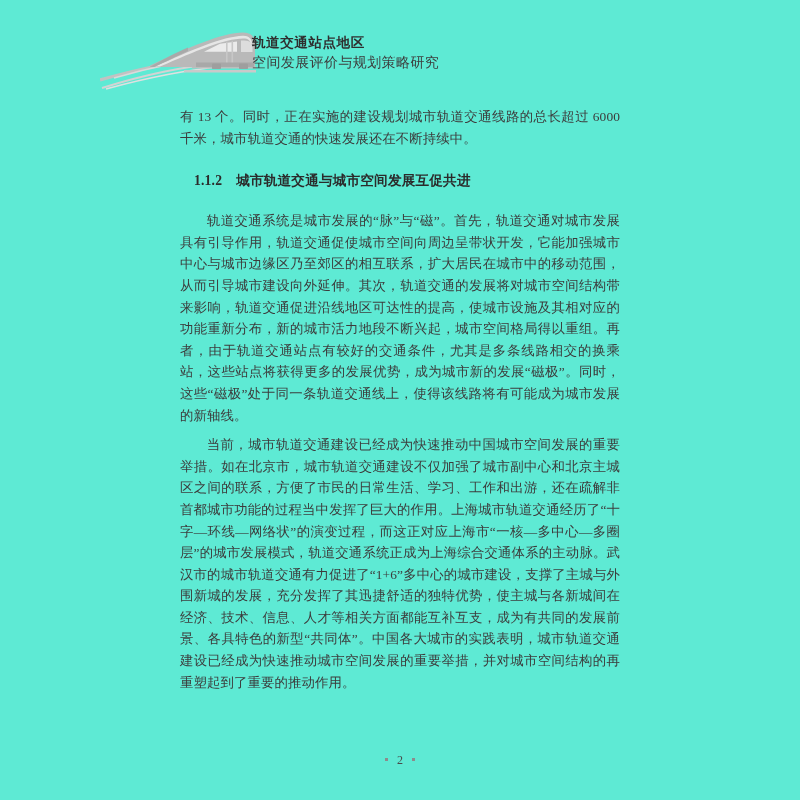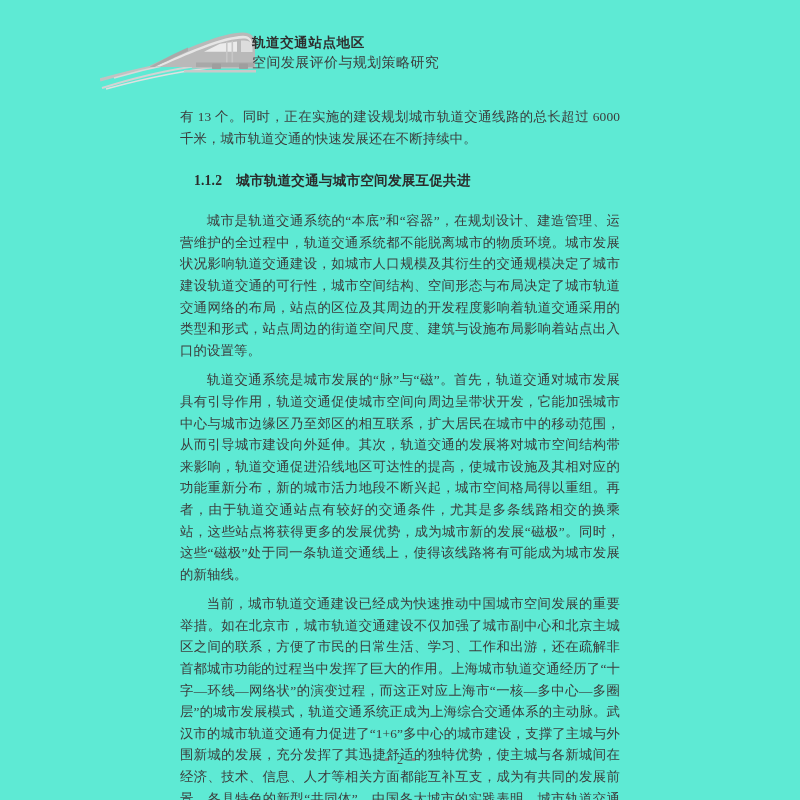--- a/index.html
+++ b/index.html
@@ -185,21 +185,20 @@
     <p class="para">有 13 个。同时，正在实施的建设规划城市轨道交通线路的总长超过 6000 千米，城市轨道交通的快速发展还在不断持续中。</p>
 
     <div class="sp-before-head"></div>
 
     <h3 class="section-heading">
       <span class="num">1.1.2</span><span class="ttl">城市轨道交通与城市空间发展互促共进</span>
     </h3>
 
     <div class="sp-after-head"></div>
 
-    <p class="para indent">城市是轨道交通系统的“本底”和“容器”，在规划设计、建造管理、运营维护的全过程中，轨道交通系统都不能脱离城市的物质环境。城市发展状况影响轨道交通建设，如城市人口规模及其衍生的交通规模决定了城市建设轨道交通的可行性，城市空间结构、空间形态与布局决定了城市轨道交通网络的布局，站点的区位及其周边的开发程度影响着轨道交通采用的类型和形式，站点周边的街道空间尺度、建筑与设施布局影响着站点出入口的设置等。</p>
     <p class="para indent">轨道交通系统是城市发展的“脉”与“磁”。首先，轨道交通对城市发展具有引导作用，轨道交通促使城市空间向周边呈带状开发，它能加强城市中心与城市边缘区乃至郊区的相互联系，扩大居民在城市中的移动范围，从而引导城市建设向外延伸。其次，轨道交通的发展将对城市空间结构带来影响，轨道交通促进沿线地区可达性的提高，使城市设施及其相对应的功能重新分布，新的城市活力地段不断兴起，城市空间格局得以重组。再者，由于轨道交通站点有较好的交通条件，尤其是多条线路相交的换乘站，这些站点将获得更多的发展优势，成为城市新的发展“磁极”。同时，这些“磁极”处于同一条轨道交通线上，使得该线路将有可能成为城市发展的新轴线。</p>
     <p class="para indent">当前，城市轨道交通建设已经成为快速推动中国城市空间发展的重要举措。如在北京市，城市轨道交通建设不仅加强了城市副中心和北京主城区之间的联系，方便了市民的日常生活、学习、工作和出游，还在疏解非首都城市功能的过程当中发挥了巨大的作用。上海城市轨道交通经历了“十字—环线—网络状”的演变过程，而这正对应上海市“一核—多中心—多圈层”的城市发展模式，轨道交通系统正成为上海综合交通体系的主动脉。武汉市的城市轨道交通有力促进了“1+6”多中心的城市建设，支撑了主城与外围新城的发展，充分发挥了其迅捷舒适的独特优势，使主城与各新城间在经济、技术、信息、人才等相关方面都能互补互支，成为有共同的发展前景、各具特色的新型“共同体”。中国各大城市的实践表明，城市轨道交通建设已经成为快速推动城市空间发展的重要举措，并对城市空间结构的再重塑起到了重要的推动作用。</p>
 
   </div>
 
   <div class="footer">
     <span class="dot"></span><span class="pageno">2</span><span class="dot"></span>
   </div>
 
 </div>

